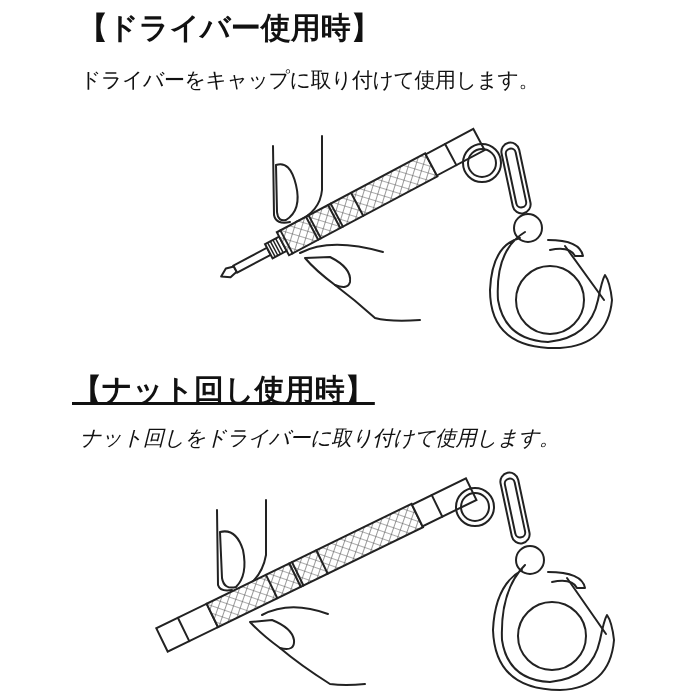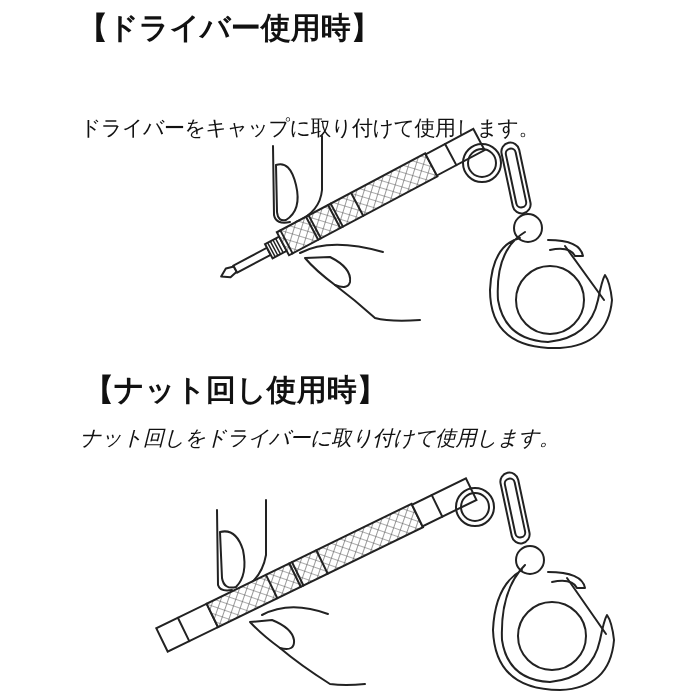--- a/index.html
+++ b/index.html
@@ -1,22 +1,22 @@
 <!DOCTYPE html>
 <html><head>
 <meta charset="utf-8">
 <style>
   html, body { margin:0; padding:0; background:#fff; }
   body { width:700px; height:700px; position:relative; overflow:hidden;
          font-family: "DejaVu Sans", "Liberation Sans", sans-serif; color:#111; }
   .heading { position:absolute; left:78px; font-size:30px; font-weight:bold; letter-spacing:0px; white-space:nowrap; }
   .caption { position:absolute; left:80px; font-size:21px; white-space:nowrap; letter-spacing:-0.5px; }
   #h1 { top:8px; }
-  #c1 { top:66px;margin-top:48px; }
-  #h2 { top:370px; left:84px; }
+  #c1 { top:66px; }
+  #h2 { top:370px; left:72px;text-decoration:underline; }
   #c2 { top:424px;font-style:italic; }
   svg.illus { position:absolute; left:0; top:0; }
   .ln { fill:none; stroke:#222; stroke-width:2; stroke-linecap:round; stroke-linejoin:round; }
   .thin { fill:none; stroke:#222; stroke-width:1.5; }
   .bodyfill { fill:#fff; stroke:#222; stroke-width:2; }
 </style>
 </head>
 <body>
 
 <svg width="0" height="0" style="position:absolute">

